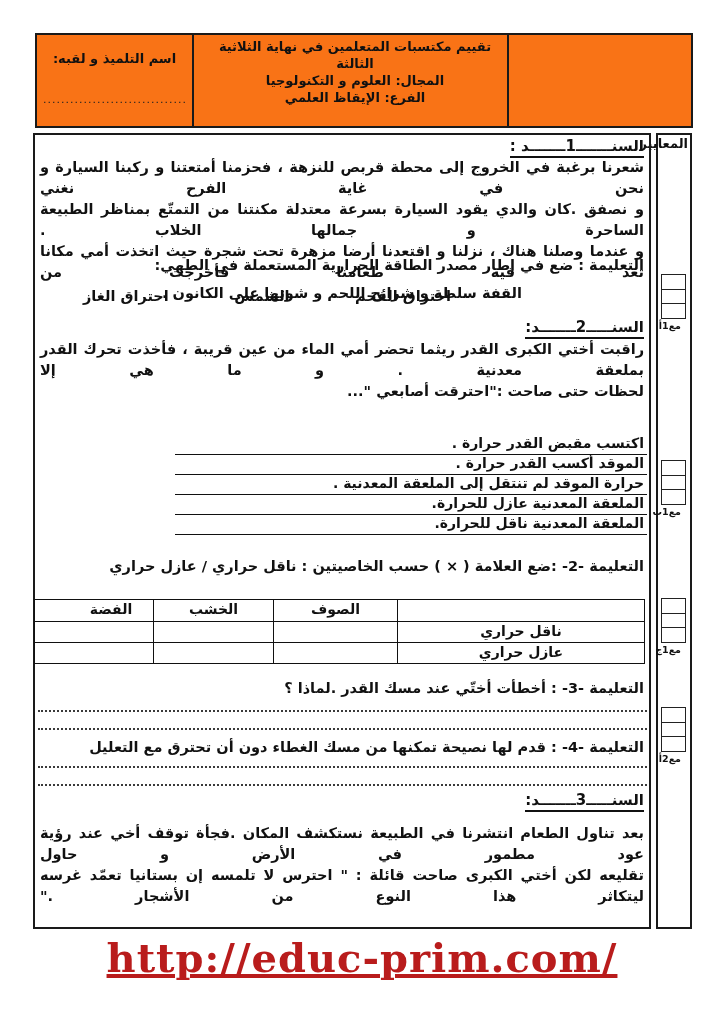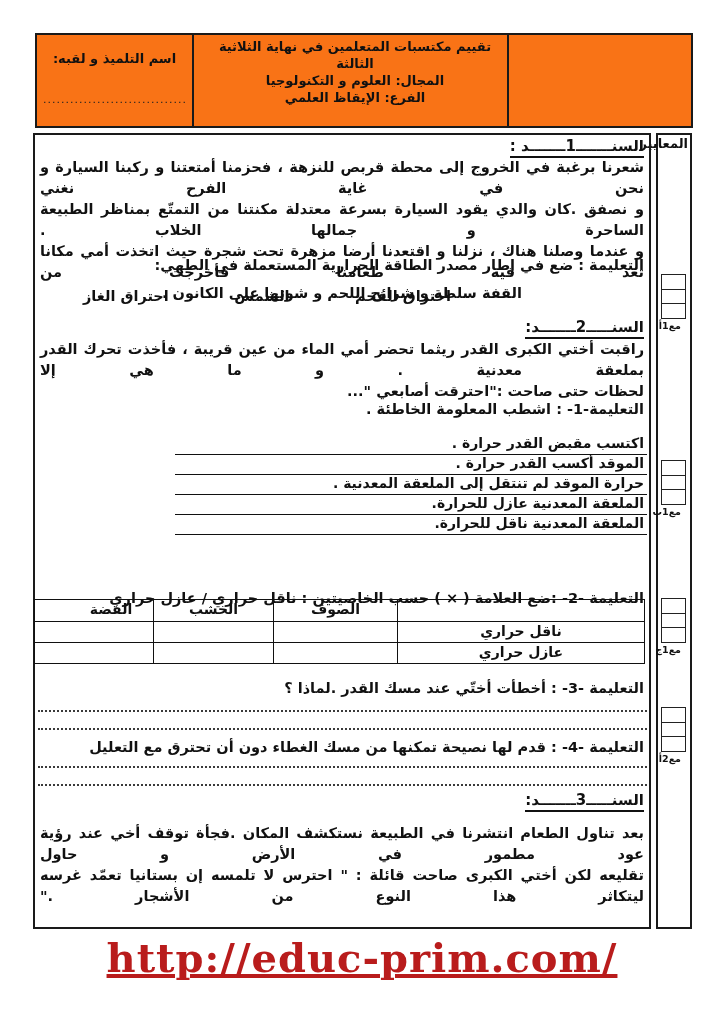--- a/index.html
+++ b/index.html
@@ -139,21 +139,20 @@
       <span>احتراق الفحم</span>
     </div>
 
     <div class="abs snd-title" style="top:183px;">
       <span>السنـــــ2ـــــــد:</span>
     </div>
     <div class="abs" style="top:204px;">
       <div class="line">راقبت أختي الكبرى القدر ريثما تحضر أمي الماء من عين قريبة ، فأخذت تحرك القدر بملعقة معدنية . و ما هي إلا</div>
       <div class="line line-right">لحظات حتى صاحت :"احترقت أصابعي "...</div>
     </div>
-    <div class="abs instr" style="top:266px;">التعليمة-1- : اشطب المعلومة الخاطئة .</div>
 
     <div class="statement-row" style="top:300px;">
       <div class="statement-text">اكتسب مقبض القدر حرارة .</div>
       <div class="statement-line"></div>
     </div>
     <div class="statement-row" style="top:320px;">
       <div class="statement-text">الموقد أكسب القدر حرارة .</div>
       <div class="statement-line"></div>
     </div>
     <div class="statement-row" style="top:340px;">
@@ -162,21 +161,21 @@
     </div>
     <div class="statement-row" style="top:360px;">
       <div class="statement-text">الملعقة المعدنية عازل للحرارة.</div>
       <div class="statement-line"></div>
     </div>
     <div class="statement-row" style="top:380px;">
       <div class="statement-text">الملعقة المعدنية ناقل للحرارة.</div>
       <div class="statement-line"></div>
     </div>
 
-    <div class="abs instr" style="top:423px;margin-top:32px;">التعليمة -2- :ضع العلامة ( × ) حسب الخاصيتين : ناقل حراري / عازل حراري</div>
+    <div class="abs instr" style="top:423px;">التعليمة -2- :ضع العلامة ( × ) حسب الخاصيتين : ناقل حراري / عازل حراري</div>
 
     <div class="q2-table" style="top:464px;">
       <div class="trow thead">
         <div class="tcell tc0"></div>
         <div class="tcell tc1">الصوف</div>
         <div class="tcell tc2">الخشب</div>
         <div class="tcell tc3">الفضة</div>
       </div>
       <div class="trow">
         <div class="tcell tc0">ناقل حراري</div>

